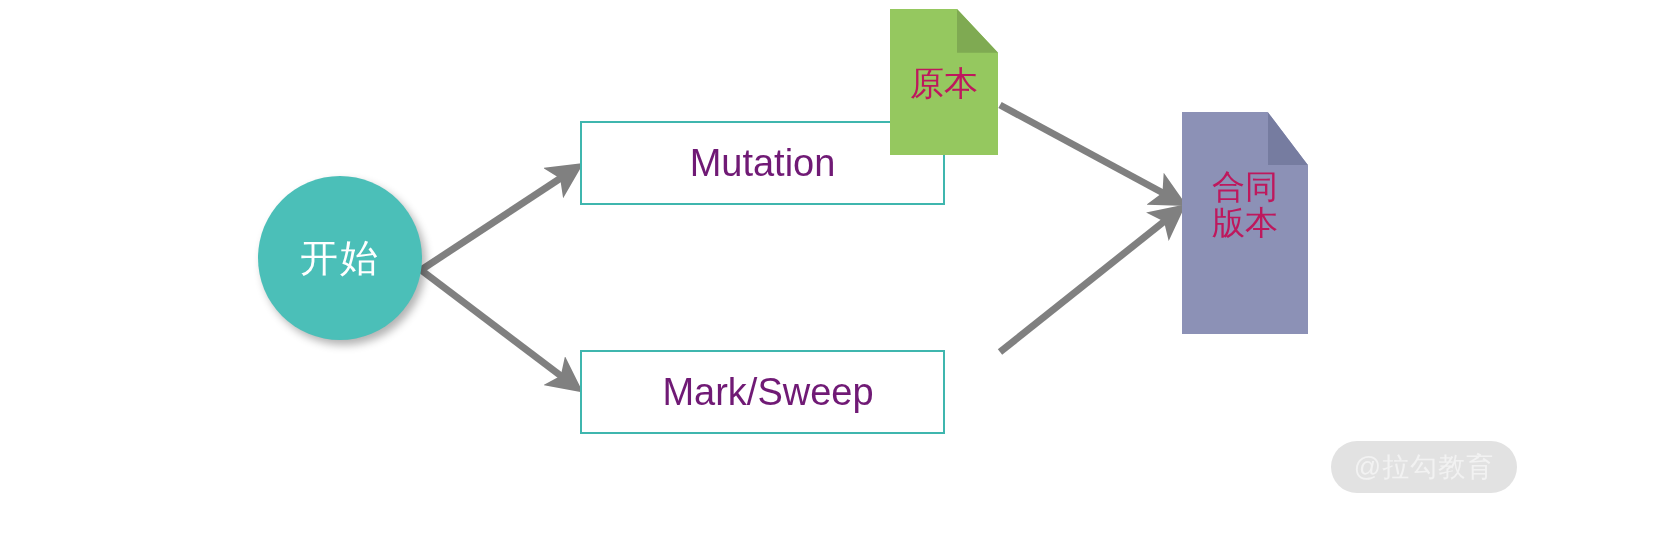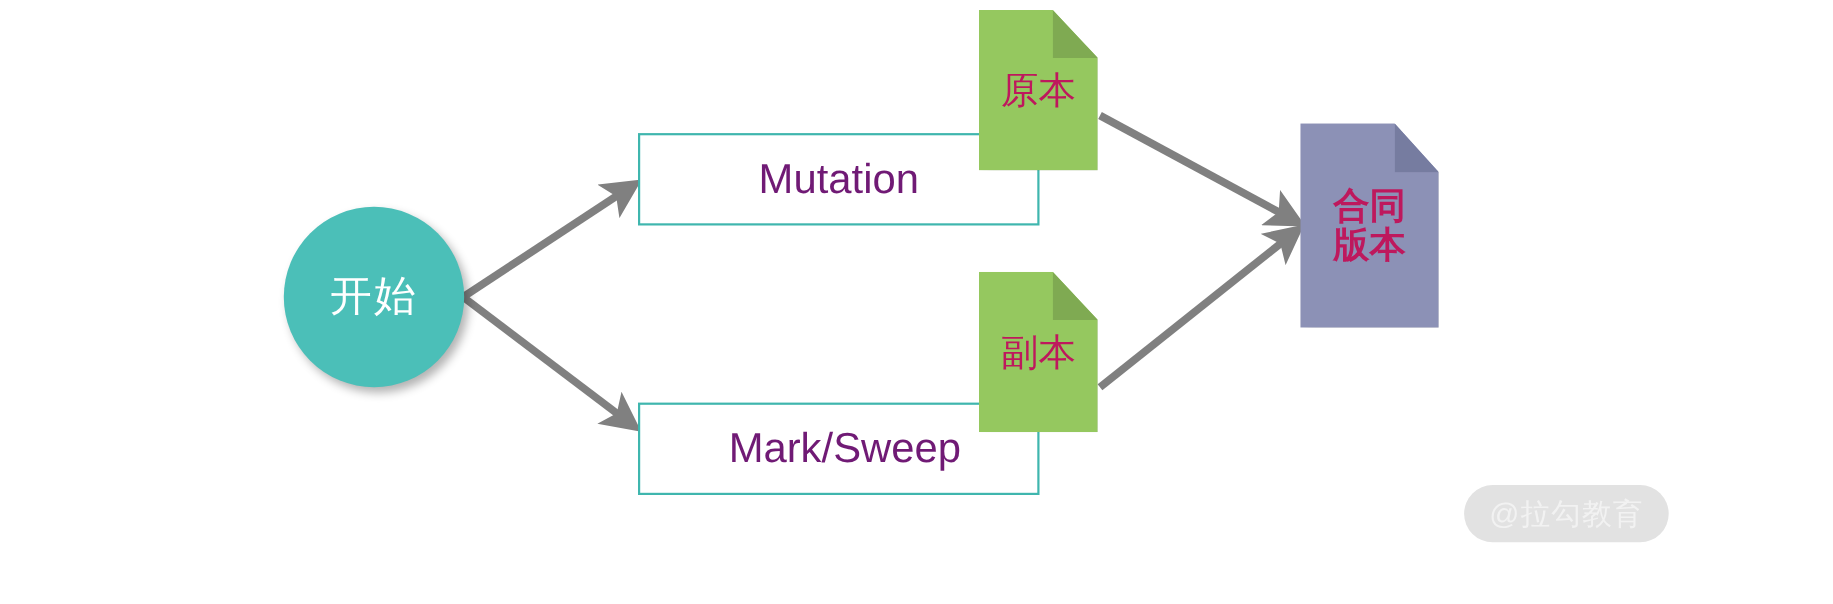--- a/index.html
+++ b/index.html
@@ -23,21 +23,21 @@
     top: 0;
     width: 1666px;
     height: 549px;
     pointer-events: none;
   }
 
   
   .start-node {
     position: absolute;
     left: 258px;
-    top: 188px;
+    top: 176px;
     width: 164px;
     height: 164px;
     border-radius: 50%;
     background: #4BBFB8;
     box-shadow: 4px 5px 9px rgba(0,0,0,0.30);
     display: flex;
     align-items: center;
     justify-content: center;
     z-index: 5;
   }
@@ -57,21 +57,21 @@
     height: 84px;
     background: #ffffff;
     border: 2px solid #3FB6AE;
     box-sizing: border-box;
     display: flex;
     align-items: center;
     justify-content: center;
     z-index: 3;
   }
   .proc-box.top { top: 121px; }
-  .proc-box.bottom { top: 366px; padding-left: 11px; }
+  .proc-box.bottom { top: 350px; padding-left: 11px; }
   .proc-box .label {
     color: #701a75;
     font-size: 38px;
     line-height: 1;
     white-space: nowrap;
   }
 
   
   .doc {
     position: absolute;
@@ -116,22 +116,21 @@
   }
   .doc-green .doc-label {
     font-size: 34px;
     top: 56px;
   }
   #doc-original { left: 890px; top: 9px; }
   #doc-copy { left: 890px; top: 247px; }
 
   .doc-purple {
     width: 126px;
-    height: 186px;
-    font-weight: bold;
+    height: 222px;
   }
   .doc-purple .body {
     background: #8C91B6;
     clip-path: polygon(0 0, 68% 0, 100% 24%, 100% 100%, 0 100%);
   }
   .doc-purple .fold {
     position: absolute;
     right: 0;
     top: 0;
     width: 32%;
@@ -199,25 +198,20 @@
   <div class="proc-box bottom">
     <span class="label">Mark/Sweep</span>
   </div>
 
   <div class="doc doc-green" id="doc-original">
     <div class="body"></div>
     <div class="fold"></div>
     <div class="doc-label">原本</div>
   </div>
 
-  <div class="doc doc-green" id="doc-copy">
-    <div class="body"></div>
-    <div class="fold"></div>
-    <div class="doc-label">副本</div>
-  </div>
 
   <div class="doc doc-purple" id="doc-contract">
     <div class="body"></div>
     <div class="fold"></div>
     <div class="doc-label">合同
 版本</div>
   </div>
 
   <div id="watermark">
     <span class="wm-text">@拉勾教育</span>

